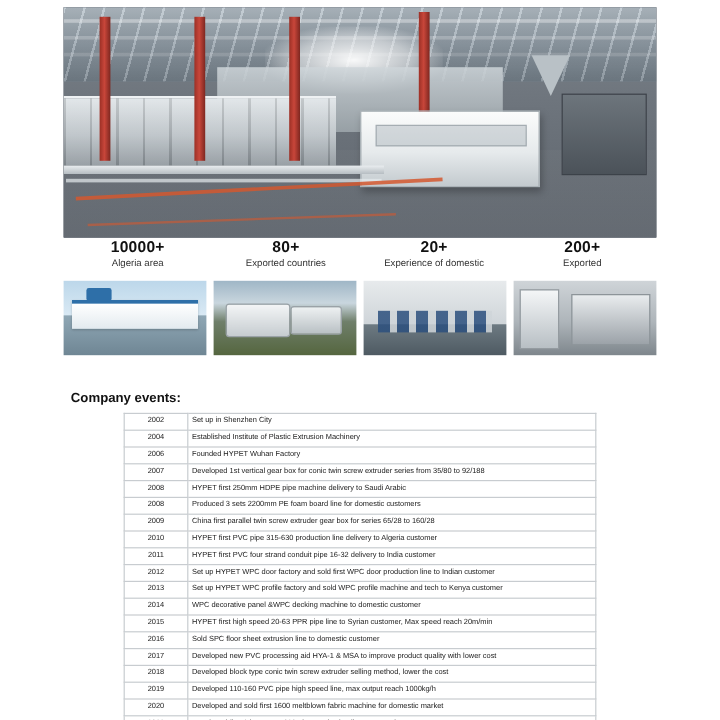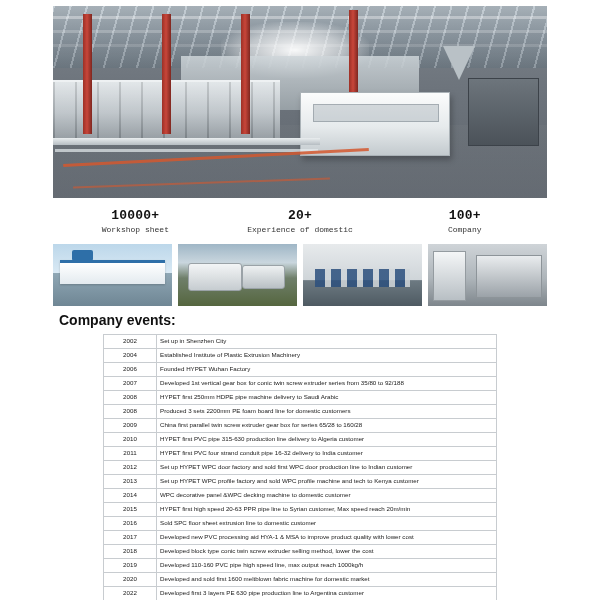--- a/index.html
+++ b/index.html
@@ -177,23 +177,22 @@
     width: 52%;
     height: 2px;
     background: #d4582f;
     transform: rotate(-2deg);
     opacity: .6;
   }
 
   
   .stats {
     width: 494px;
-    margin: 10px auto 0 auto;
+    margin: 0 auto 0 auto;
     display: flex;
-    font-family: Liberation Mono, monospace;
   }
   .stat {
     flex: 1;
     text-align: center;
   }
   .stat-num {
     font-size: 13px;
     font-weight: bold;
     color: #111;
     letter-spacing: .2px;
@@ -288,22 +287,22 @@
     position: absolute;
     left: 40%; top: 18%;
     width: 54%; height: 66%;
     background: linear-gradient(180deg, #e9ecee, #9ba2a8);
     border: 1px solid #8d9499;
   }
 
   
   .events-title {
     width: 494px;
-    margin: 6px auto 6px auto;
-    font-size: 14px;
+    margin: 30px auto 6px auto;
+    font-size: 11px;
     font-weight: bold;
     color: #111;
     padding-left: 6px;
     box-sizing: border-box;
   }
   table.events {
     width: 394px;
     margin: 0 auto;
     border-collapse: collapse;
     table-layout: fixed;
@@ -346,29 +345,33 @@
       <div class="dark-unit"></div>
       <div class="pipe-run"></div>
       <div class="floor-line"></div>
       <div class="floor-line2"></div>
     </div>
   </div>
 
   <div class="stats">
     <div class="stat">
       <div class="stat-num">10000+</div>
-      <div class="stat-label">Workshop sheet</div>
+      <div class="stat-label">Algeria area</div>
+    </div>
+    <div class="stat">
+      <div class="stat-num">80+</div>
+      <div class="stat-label">Exported countries</div>
     </div>
     <div class="stat">
       <div class="stat-num">20+</div>
       <div class="stat-label">Experience of domestic</div>
     </div>
     <div class="stat">
-      <div class="stat-num">100+</div>
-      <div class="stat-label">Company</div>
+      <div class="stat-num">200+</div>
+      <div class="stat-label">Exported</div>
     </div>
   </div>
 
   <div class="thumbs">
     <div class="thumb t1"></div>
     <div class="thumb t2"></div>
     <div class="thumb t3"></div>
     <div class="thumb t4"></div>
   </div>
 

